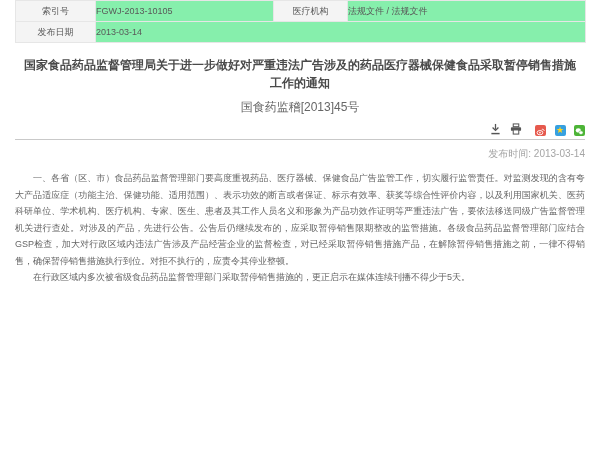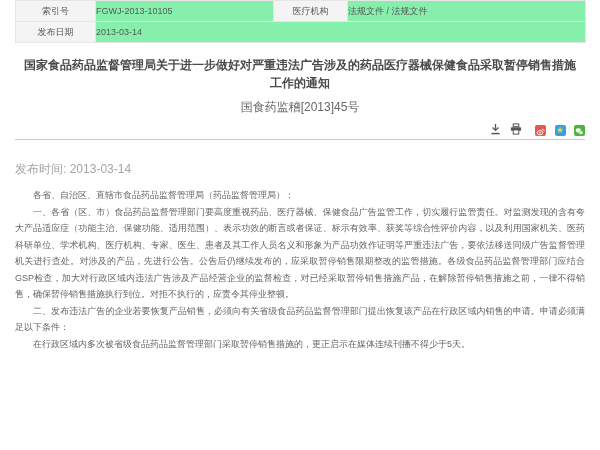--- a/index.html
+++ b/index.html
@@ -38,21 +38,21 @@
   .actions .ic{
     display:inline-block;vertical-align:middle;margin-left:4px;cursor:pointer;
   }
   .actions .ic.first-color{margin-left:9px;}
   .badge{
     display:inline-block;width:11px;height:11px;border-radius:2px;
     text-align:center;vertical-align:middle;
   }
   .divider{border:none;border-top:1px solid #c9c9c9;margin:4px 0 0 0;}
   .pub-time{
-    margin-top:21px;font-size:12px;color:#a5a5a5;
+    margin-top:7px;text-align:right;font-size:10px;color:#a5a5a5;
   }
 
   
   .doc-body{
     margin-top:9px;font-size:9px;line-height:16.5px;color:#666666;
     text-align:justify;
   }
   .doc-body p{margin:0;text-indent:2em;}
 </style>
 </head>
@@ -122,20 +122,18 @@
   </div>
 
   <hr class="divider">
 
   <div class="pub-time">
     <span>发布时间:</span>
     <span>2013-03-14</span>
   </div>
 
   <div class="doc-body">
-    <p>各省、自治区、直辖市食品药品监督管理局（药品监督管理局）：</p>
     <p>一、各省（区、市）食品药品监督管理部门要高度重视药品、医疗器械、保健食品广告监管工作，切实履行监管责任。对监测发现的含有夸大产品适应症（功能主治、保健功能、适用范围）、表示功效的断言或者保证、标示有效率、获奖等综合性评价内容，以及利用国家机关、医药科研单位、学术机构、医疗机构、专家、医生、患者及其工作人员名义和形象为产品功效作证明等严重违法广告，要依法移送同级广告监督管理机关进行查处。对涉及的产品，先进行公告。公告后仍继续发布的，应采取暂停销售限期整改的监管措施。各级食品药品监督管理部门应结合GSP检查，加大对行政区域内违法广告涉及产品经营企业的监督检查，对已经采取暂停销售措施产品，在解除暂停销售措施之前，一律不得销售，确保暂停销售措施执行到位。对拒不执行的，应责令其停业整顿。</p>
-    <p>二、发布违法广告的企业若要恢复产品销售，必须向有关省级食品药品监督管理部门提出恢复该产品在行政区域内销售的申请。申请必须满足以下条件：</p>
     <p>在行政区域内多次被省级食品药品监督管理部门采取暂停销售措施的，更正启示在媒体连续刊播不得少于5天。</p>
 
   </div>
 
 </div>
 
 </body></html>

